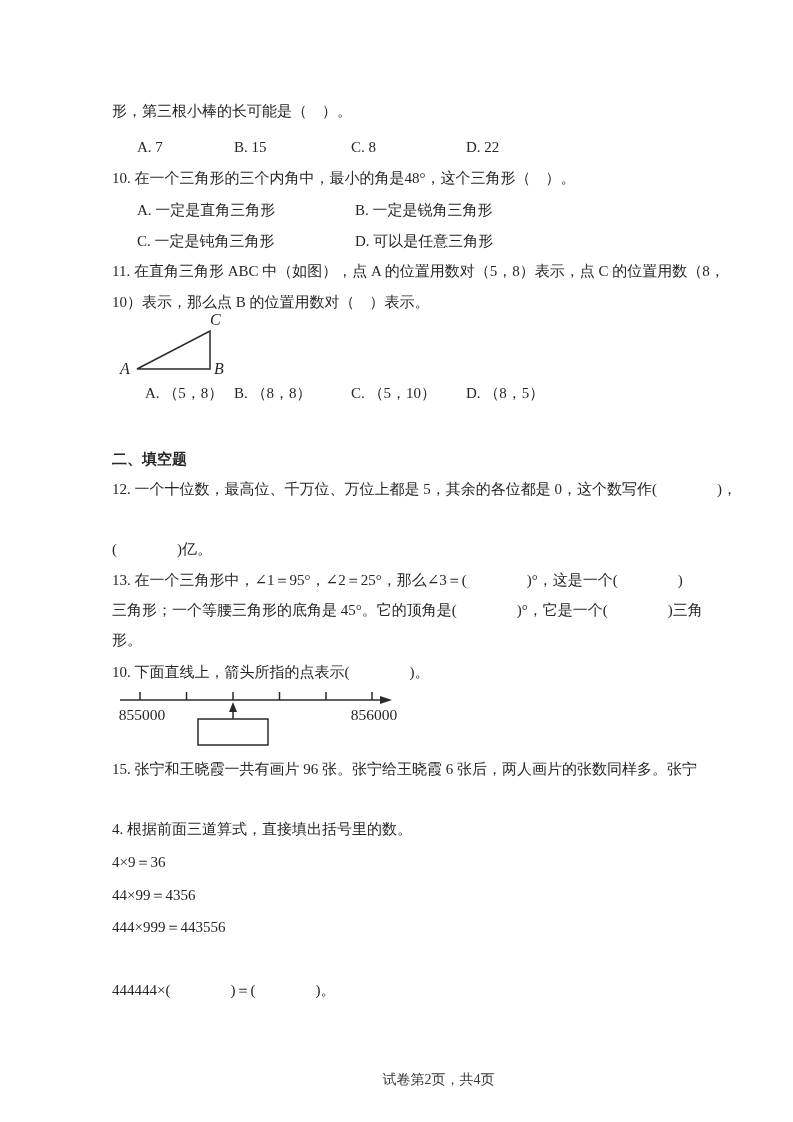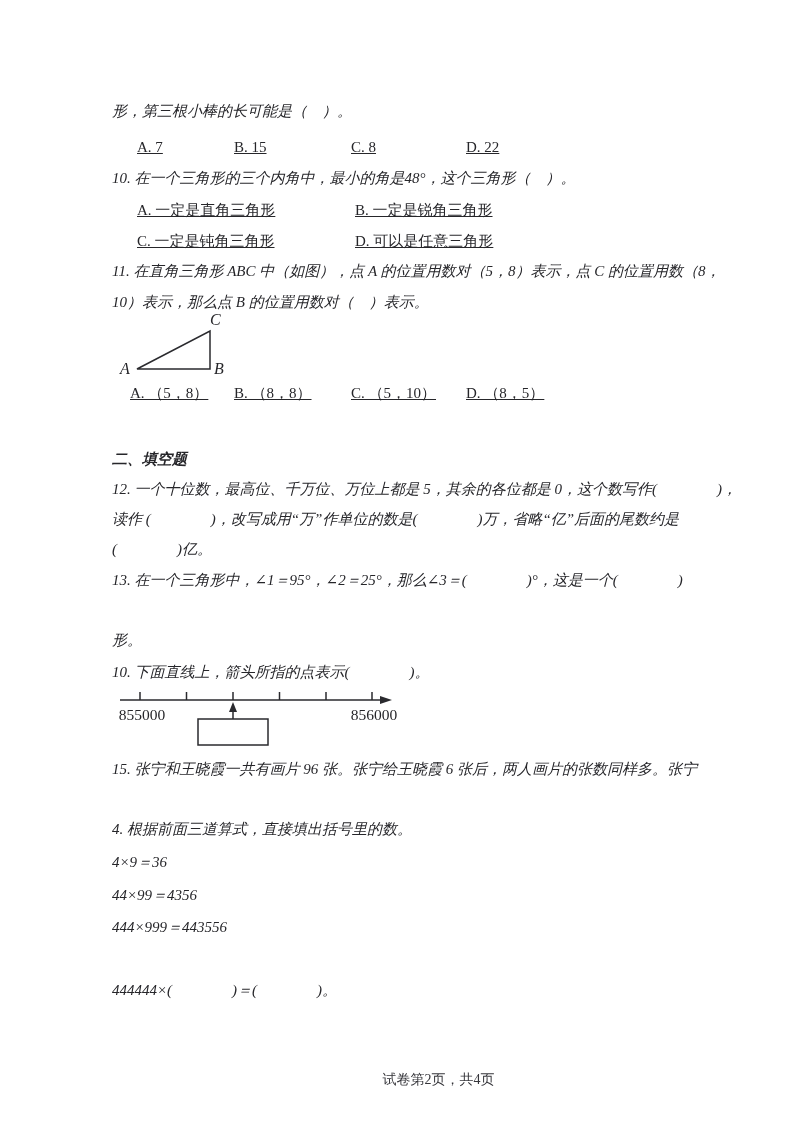--- a/index.html
+++ b/index.html
@@ -6,22 +6,22 @@
   .page{
     position:relative;
     width:793px;height:1122px;
     background:#ffffff;
     font-family:"Liberation Serif","DejaVu Serif",serif;
     color:#26262a;
     font-size:15px;
     overflow:hidden;
   }
   .row{position:absolute;left:0;width:100%;height:24px;}
-  .l{position:absolute;left:112px;white-space:nowrap;font-style:italic;}
-  .cell{position:absolute;white-space:nowrap;text-decoration:underline;}
+  .l{position:absolute;left:112px;white-space:nowrap;}
+  .cell{position:absolute;white-space:nowrap;}
   .bold{font-weight:bold;}
   .footer{
     position:absolute;top:1071px;left:0;width:100%;
     text-align:center;font-size:14px;color:#35353a;margin-left:42px;
   }
   svg{position:absolute;}
   .fig-stroke{stroke:#2a2a2e;stroke-width:1.5;fill:none;}
   .fig-text{font-family:"Liberation Serif","DejaVu Serif",serif;fill:#26262a;}
 </style>
 </head>
@@ -51,33 +51,33 @@
   <div class="l" style="top:293px">10）表示，那么点 B 的位置用数对（　）表示。</div>
 
   <svg style="left:100px;top:311px" width="140" height="68" viewBox="0 0 140 68">
     <polygon class="fig-stroke" points="37,58 110,58 110,20"></polygon>
     <text class="fig-text" x="20" y="63" font-size="16" font-style="italic">A</text>
     <text class="fig-text" x="114" y="63" font-size="16" font-style="italic">B</text>
     <text class="fig-text" x="110" y="14" font-size="16" font-style="italic">C</text>
   </svg>
 
   <div class="row" style="top:384px">
-    <span class="cell" style="left:130px">A. （5，8）</span>
+    <span class="cell" style="left:145px">A. （5，8）</span>
     <span class="cell" style="left:234px">B. （8，8）</span>
     <span class="cell" style="left:351px">C. （5，10）</span>
     <span class="cell" style="left:466px">D. （8，5）</span>
   </div>
 
   <div class="l bold" style="top:450px">二、填空题</div>
 
   <div class="l" style="top:480px">12. 一个十位数，最高位、千万位、万位上都是 5，其余的各位都是 0，这个数写作(　　　　)，</div>
-  <div class="l" style="top:510px">读作 (　　　　)，改写成用“万”作单位的数是(　　　　)万，省略“亿”后面的尾数约是</div>
   <div class="l" style="top:540px">(　　　　)亿。</div>
 
   <div class="l" style="top:571px">13. 在一个三角形中，∠1＝95°，∠2＝25°，那么∠3＝(　　　　)°，这是一个(　　　　)</div>
+  <div class="l" style="top:601px">三角形；一个等腰三角形的底角是 45°。它的顶角是(　　　　)°，它是一个(　　　　)三角</div>
   <div class="l" style="top:631px">形。</div>
 
   <div class="l" style="top:663px">10. 下面直线上，箭头所指的点表示(　　　　)。</div>
 
   <svg style="left:108px;top:686px" width="295" height="64" viewBox="0 0 295 64">
 
     <line class="fig-stroke" x1="12" y1="14" x2="274" y2="14"></line>
     <polygon points="284,14 272,10 272,18" fill="#2a2a2e"></polygon>
 
     <line class="fig-stroke" x1="32" y1="6" x2="32" y2="14"></line>

